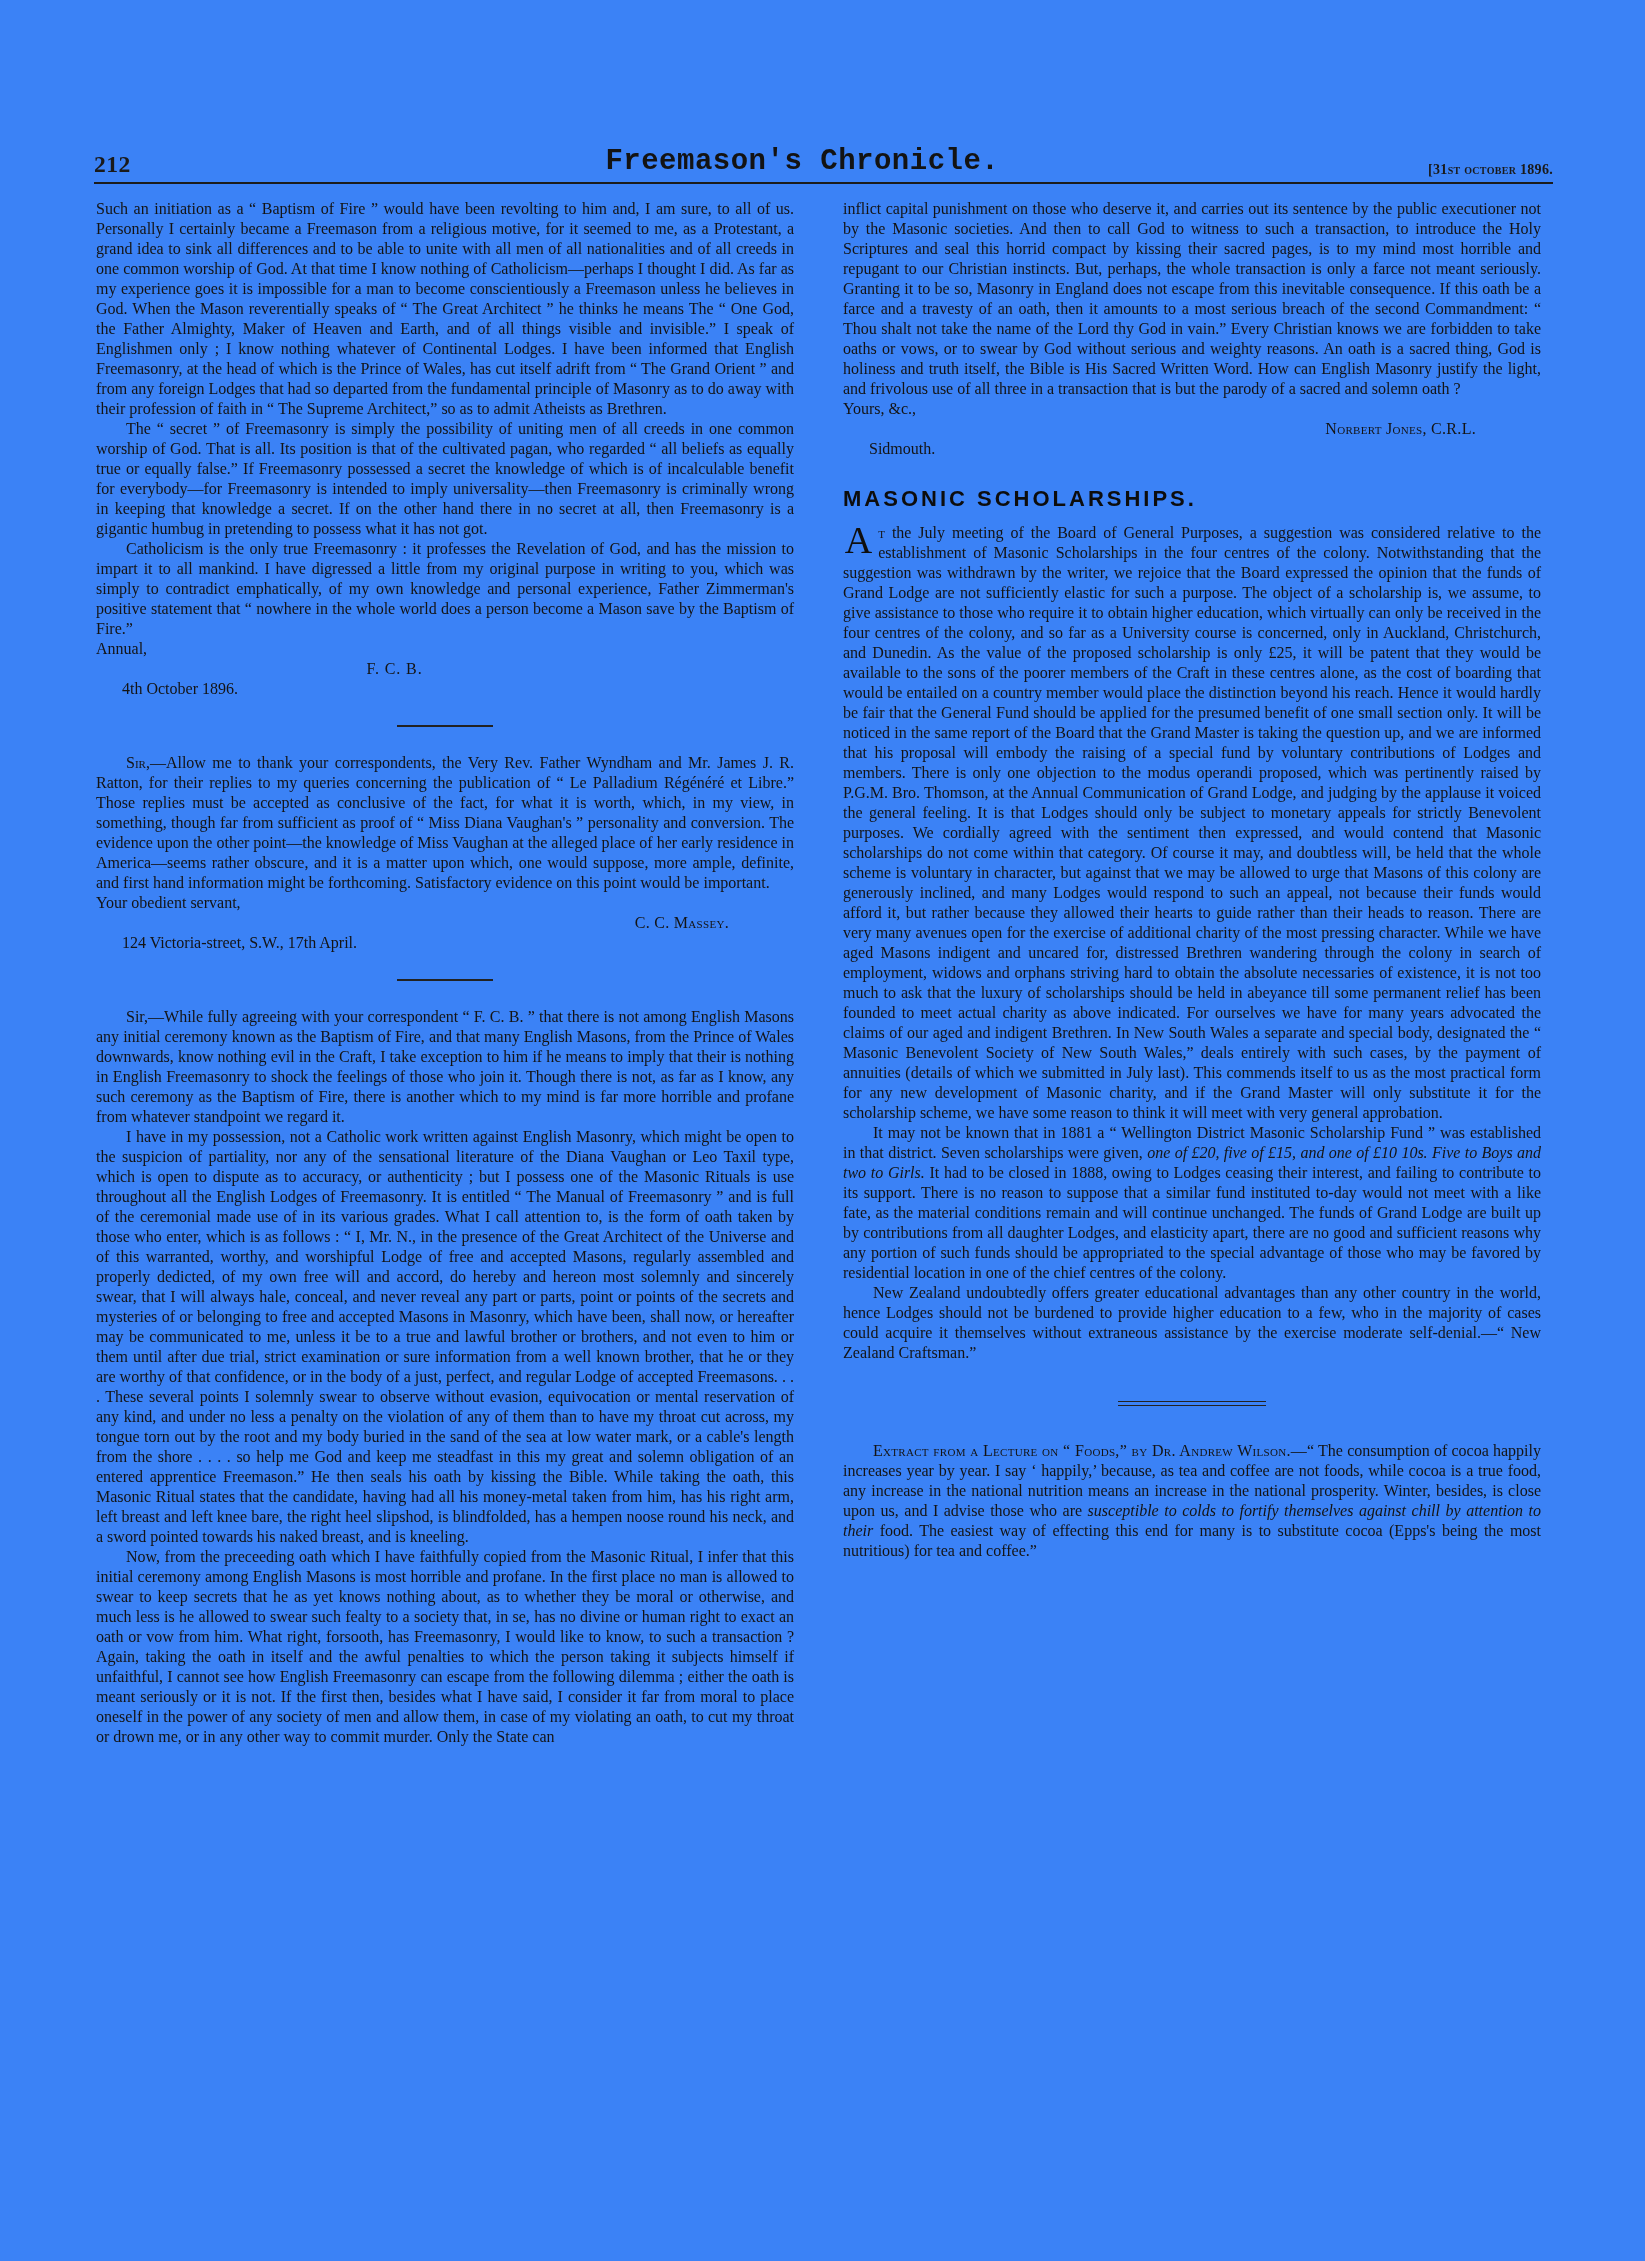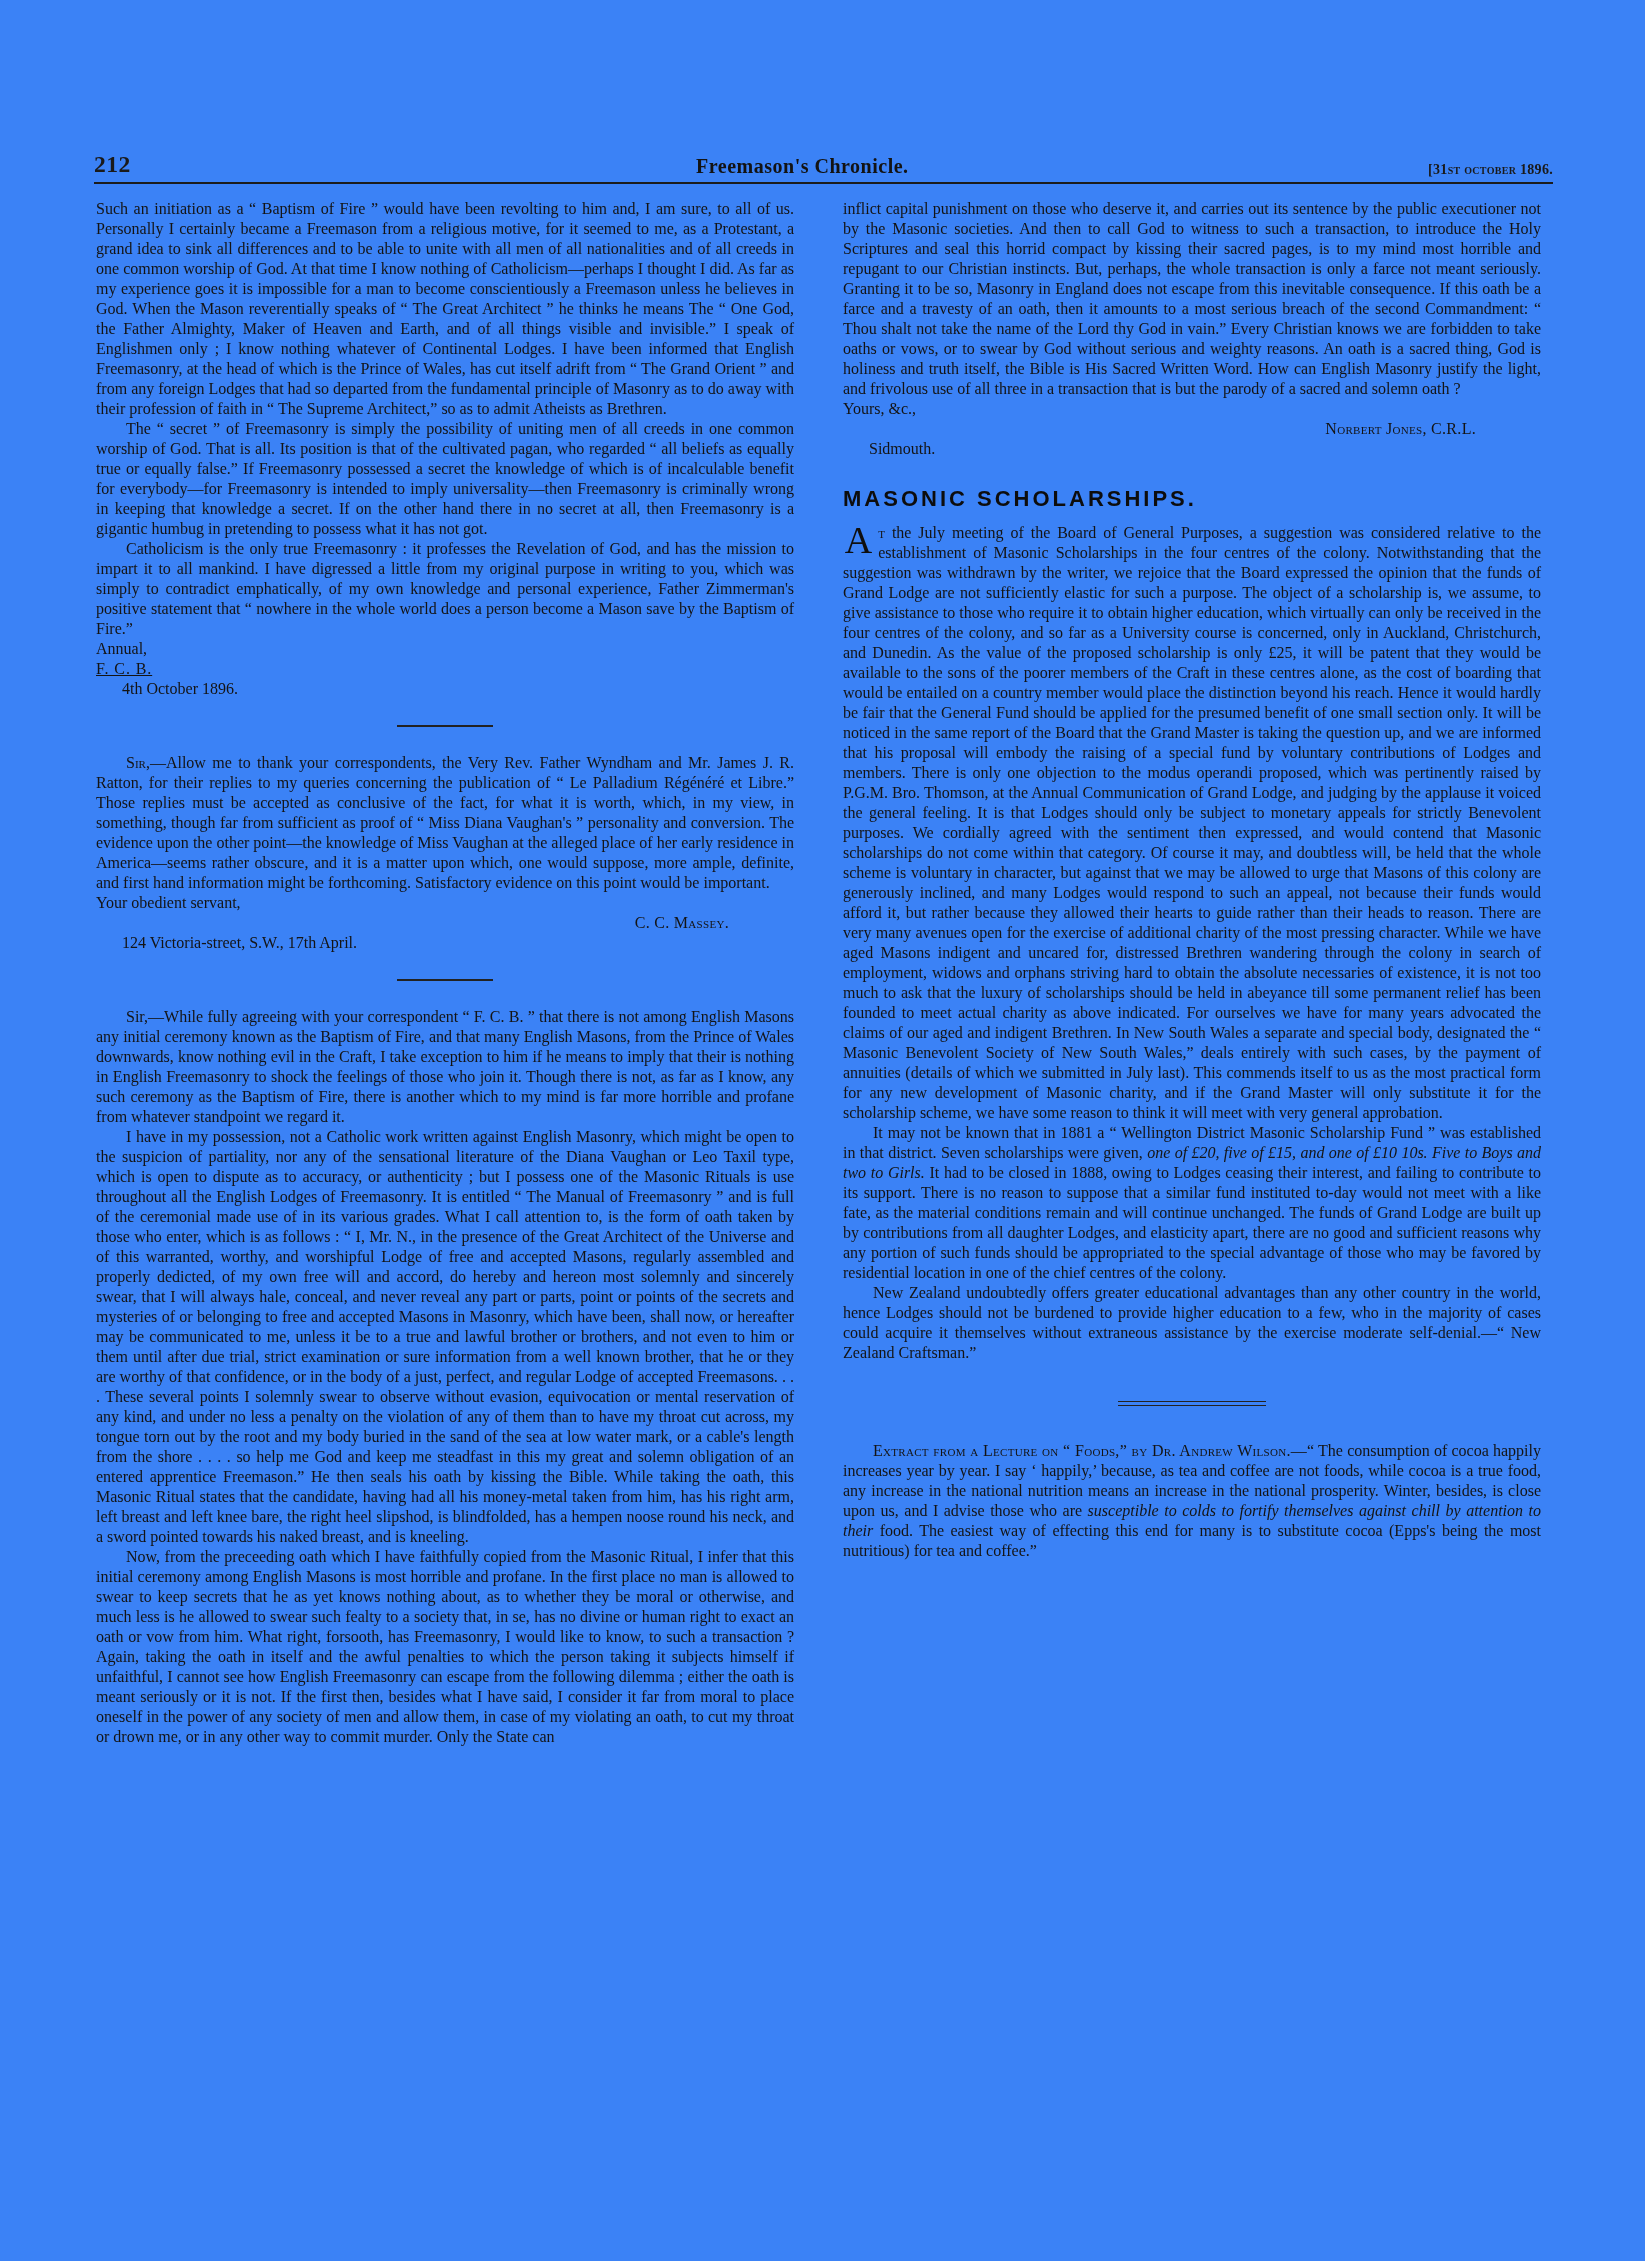--- a/index.html
+++ b/index.html
@@ -35,27 +35,27 @@
     justify-content: space-between;
   }
   .folio {
     font-size: 23.6px;
     font-weight: 700;
     letter-spacing: 0.4px;
     color: #1a1a1a;
     font-family: "Liberation Serif", serif;
   }
   .masthead-title {
-    font-size: 20px;
+    font-size: 29px;
     font-weight: 700;
     letter-spacing: 0.5px;
     color: #131313;
     position: relative;
     left: 23px;
-    font-family: Liberation Serif, serif;
+    font-family: Liberation Mono, monospace;
   }
   .masthead-date {
     font-size: 14px;
     font-weight: 700;
     letter-spacing: 0.3px;
     color: #1a1a1a;
     font-variant: small-caps;
     text-transform: lowercase;
   }
   .masthead-date::first-letter { text-transform: none; }
@@ -102,26 +102,25 @@
   }
   .sig-name {
     text-align: right;
     text-indent: 0;
     padding-right: 65px;
     margin-top: 4.4px;
     font-variant: small-caps;
     letter-spacing: 0.3px;
   }
   .sig-name-plain {
-    text-align: left;
+    text-align: center;
     text-indent: 0;
     padding-right: 101px;
     margin-top: 4.4px;
     letter-spacing: 0.9px;
-    text-decoration: underline;
   }
   .datestamp {
     text-indent: 0;
     margin-top: 23px;
     padding-left: 26px;
   }
   .place-left {
     text-indent: 0;
     margin-top: 10.5px;
     padding-left: 26px;

